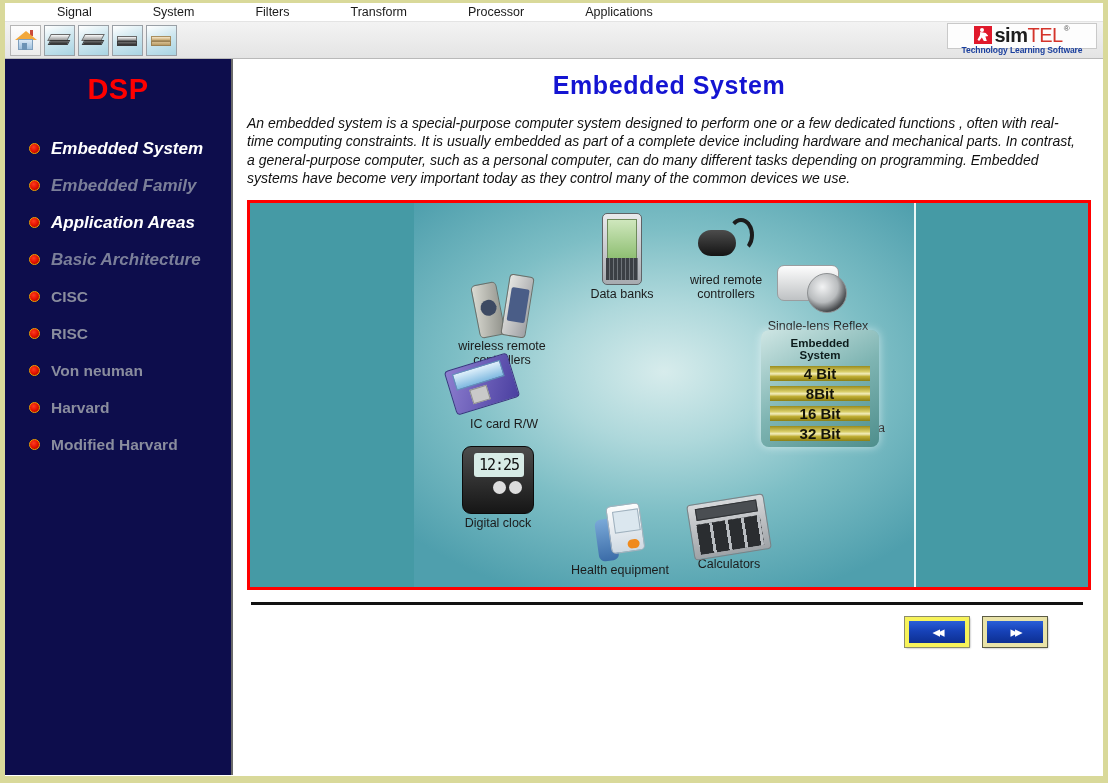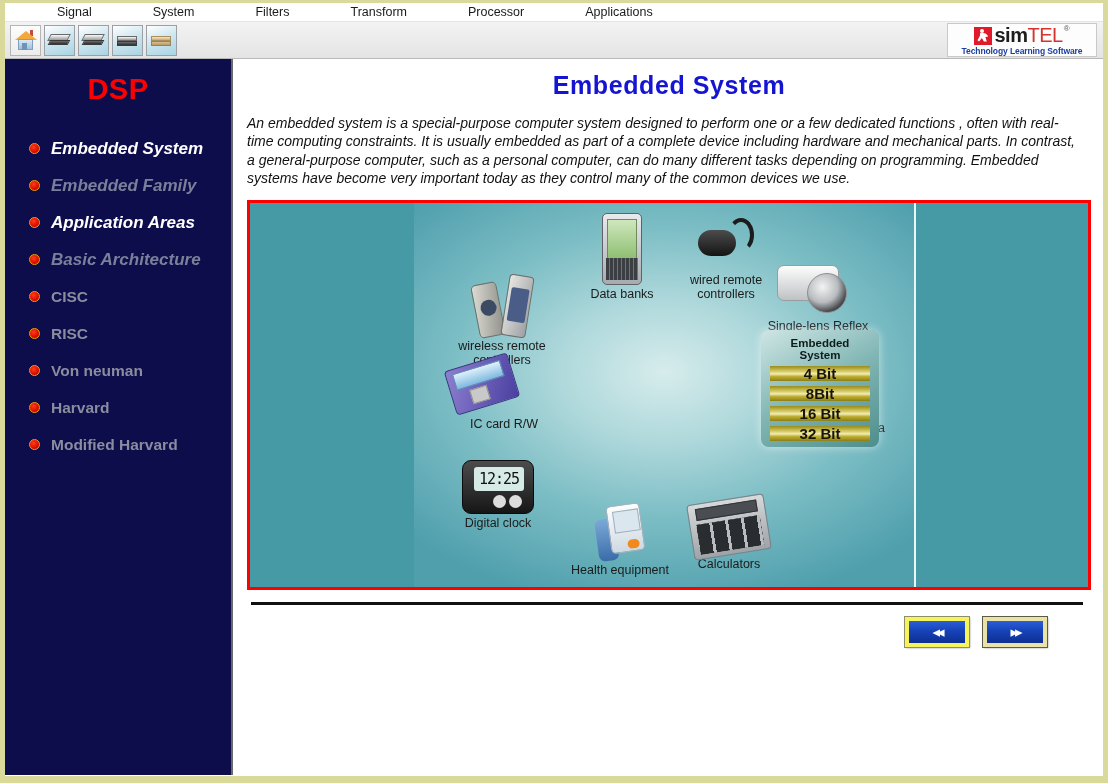--- a/index.html
+++ b/index.html
@@ -103,25 +103,25 @@
     border: 1px solid #3a3a3a;
   }
   .book-ico.tan .book-top { background: linear-gradient(#f5e6c8,#c9ab76); border-color:#a98f60; }
   .book-ico.tan .book-bot { background: linear-gradient(#d8bf92,#b79a63); border-color:#9b8154; }
   .book-ico.flat .book-top { transform:none; height:5px; top:3px; }
   .book-ico.flat .book-bot { transform:none; height:5px; top:8px; }
 
   
   #logo {
     position: absolute; right: 6px; top: 1px;
-    width: 150px; height: 34px;
+    width: 150px; height: 26px;
     border: 1px solid #c9c9c9;
     background: #fdfdfd;
     display: flex; flex-direction: column;
-    align-items: center; justify-content: center;
+    align-items: center; 
     padding-top: 1px;
   }
   .logo-row { display: flex; align-items: center; position: relative; height: 20px; }
   .logo-mark {
     width: 18px; height: 18px;
     background: #e0192b;
     position: relative;
     margin-right: 2px;
   }
   .logo-mark::before {
@@ -276,21 +276,21 @@
   .comp .bodyb{position:absolute;left:0;top:6px;width:78px;height:40px;background:linear-gradient(#fefefe,#c3c7cb);border-radius:6px;border:1px solid #9aa0a4;}
   .comp .lens{position:absolute;left:26px;top:14px;width:28px;height:28px;border-radius:50%;background:radial-gradient(circle at 40% 35%,#e9ebec 0%, #9a9ea1 50%, #2a2c2d 80%);border:1px solid #8d9092;}
   .cdg { width: 112px; height: 44px; position: relative; }
   .cdg .deck{position:absolute;left:0;top:4px;width:112px;height:38px;background:linear-gradient(#efe2c9,#cdbb98);border-radius:4px;border:1px solid #a89674;}
   .cdg .disc{position:absolute;left:8px;top:8px;width:30px;height:30px;border-radius:50%;background:radial-gradient(circle,#f7f2e6 30%,#ded0b5 70%);border:1px solid #b0a083;}
   .cdg .scr{position:absolute;left:44px;top:7px;width:58px;height:30px;background:#0e2f5e;border:1px solid #3a5c8e;}
   .cdg .scr::after{content:"";position:absolute;left:2px;top:4px;right:2px;bottom:2px;background:repeating-linear-gradient(90deg,#2f6fc0 0 12px,transparent 12px 15px),repeating-linear-gradient(0deg,#2f6fc0 0 7px,transparent 7px 9px);}
   .iccard { width: 66px; height: 46px; background: linear-gradient(120deg,#8e7fd0,#4a3fa0); border-radius: 4px; transform: rotate(-17deg); position:relative;border:1px solid #3b3280;}
   .iccard::before{content:"";position:absolute;left:6px;top:4px;width:48px;height:15px;background:linear-gradient(#dff0fb,#7fb9e0);border:1px solid #5f93b8;}
   .iccard::after{content:"";position:absolute;left:18px;top:24px;width:16px;height:13px;background:#c9c9c9;border:1px solid #8f8f8f;}
-  .clock { width: 72px; height: 54px; background: linear-gradient(#4c4c4c,#161616); border-radius: 9px; position: relative; border:1px solid #0b0b0b;}
+  .clock { width: 72px; height: 68px; background: linear-gradient(#4c4c4c,#161616); border-radius: 9px; position: relative; border:1px solid #0b0b0b;}
   .clock .lcd{position:absolute;left:11px;top:6px;width:50px;height:24px;background:#d7ebe6;border-radius:3px;color:#111;font-family:"DejaVu Sans Mono",monospace;font-size:15px;line-height:24px;text-align:center;letter-spacing:-1px;}
   .clock .b1,.clock .b2{position:absolute;top:34px;width:13px;height:13px;border-radius:50%;background:#ddd;}
   .clock .b1{left:30px;} .clock .b2{left:46px;}
   .health { width: 48px; height: 56px; position: relative; transform: rotate(-8deg);}
   .health .cuff{position:absolute;left:0;top:12px;width:20px;height:42px;background:linear-gradient(#7aa9d8,#3b6ca8);border-radius:6px;}
   .health .unit{position:absolute;left:13px;top:0;width:34px;height:48px;background:linear-gradient(#fdfdfd,#cfd9e2);border-radius:5px;border:1px solid #a6b2bd;}
   .health .unit::after{content:"";position:absolute;left:5px;top:5px;width:24px;height:20px;background:#dbe7ef;border:1px solid #9fb0bd;}
   .health .btn{position:absolute;left:30px;top:36px;width:12px;height:9px;border-radius:5px;background:#f08a1c;}
   .calc { width: 78px; height: 56px; background: linear-gradient(#d7d9db,#9fa3a7); border-radius: 4px; transform: rotate(-9deg); position:relative;border:1px solid #7d8185;}
   .calc .scr{position:absolute;left:7px;top:4px;right:7px;height:12px;background:#4a4e52;border:1px solid #2f3235;}

